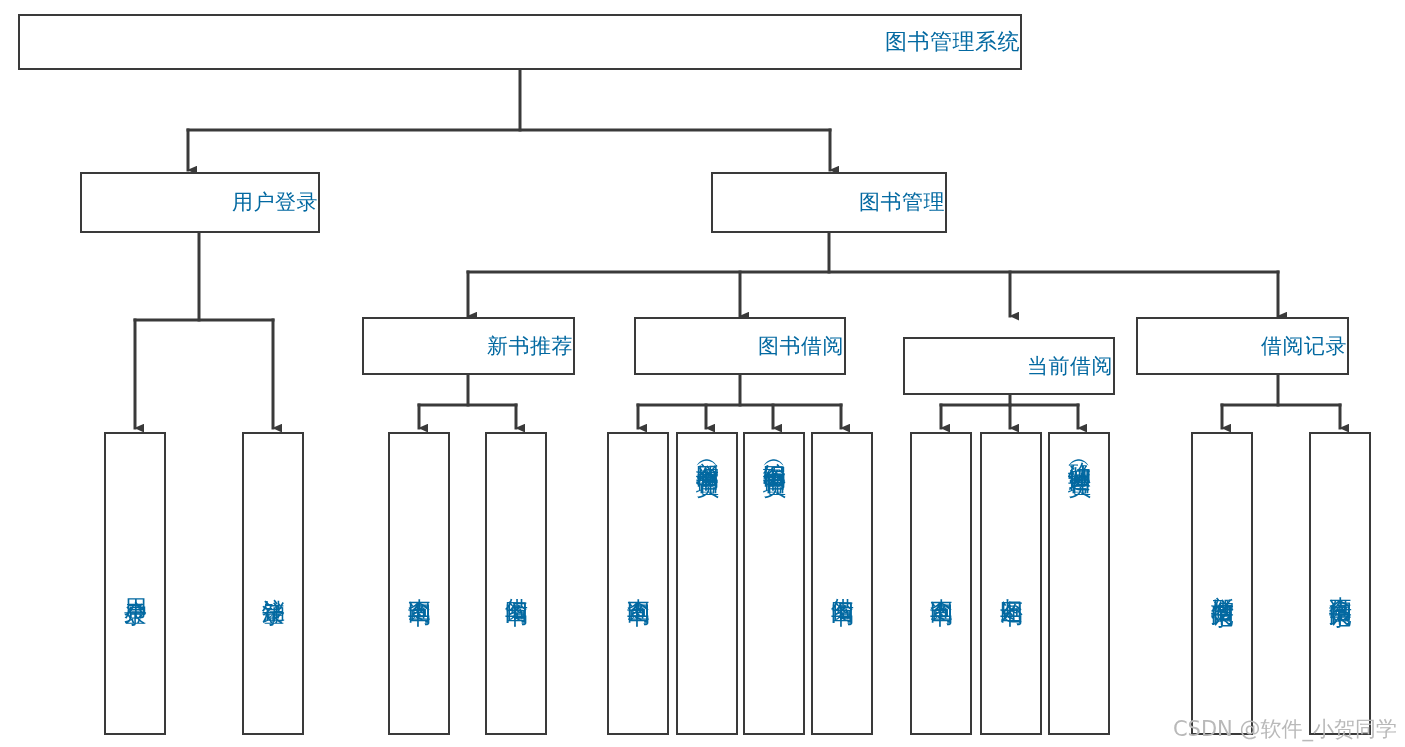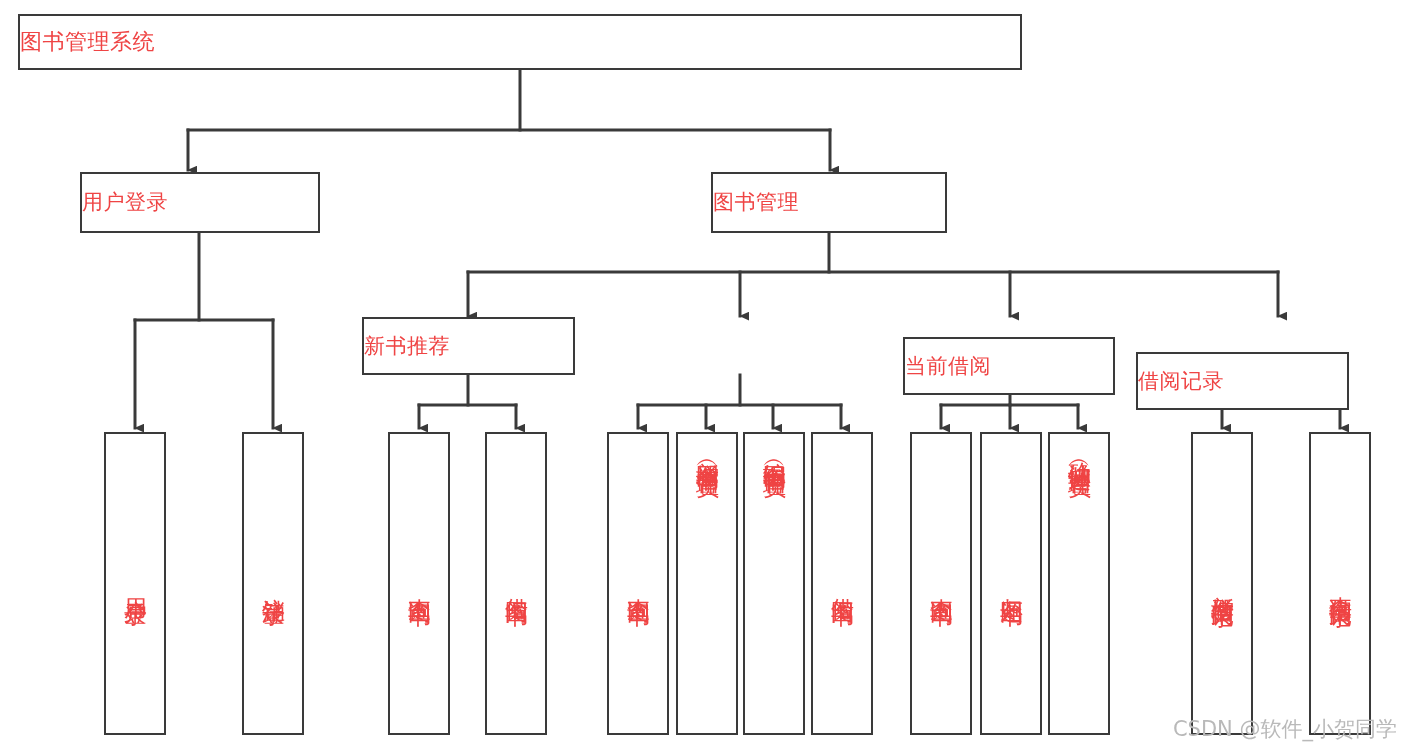--- a/index.html
+++ b/index.html
@@ -26,22 +26,22 @@
     height: 747px;
     pointer-events: none;
   }
   .node {
     position: absolute;
     box-sizing: border-box;
     background: #ffffff;
     border: 2.5px solid #3a3a3a;
     display: flex;
     align-items: center;
-    justify-content: flex-start;
-    color: #ef4444;
+    justify-content: flex-end;
+    color: #0369a1;
     z-index: 2;
   }
   .node .label {
     display: block;
     text-align: center;
     line-height: 1.18;
     letter-spacing: 0.5px;
   }
   
   .node.horiz .label {
@@ -146,26 +146,29 @@
   </div>
 
   <div class="node horiz" style="left:362px; top:317px; width:213px; height:58px;">
     <span class="label">新书推荐</span>
   </div>
 
   <div class="node horiz" style="left:711px; top:172px; width:236px; height:61px;">
     <span class="label">图书管理</span>
   </div>
 
+  <div class="node horiz" style="left:634px; top:317px; width:212px; height:58px;">
+    <span class="label">图书借阅</span>
+  </div>
 
   <div class="node horiz" style="left:903px; top:317px; width:212px; height:58px;margin-top:20px;">
     <span class="label">当前借阅</span>
   </div>
 
-  <div class="node horiz" style="left:1136px; top:317px; width:213px; height:58px;margin-top:35px;">
+  <div class="node horiz" style="left:1136px; top:317px; width:213px; height:58px;">
     <span class="label">借阅记录</span>
   </div>
 
   <div class="node vert mid" style="left:104px; top:432px; width:62px; height:303px;">
     <span class="label">用户登录</span>
   </div>
 
   <div class="node vert mid" style="left:242px; top:432px; width:62px; height:303px;">
     <span class="label">注销登录</span>
   </div>

